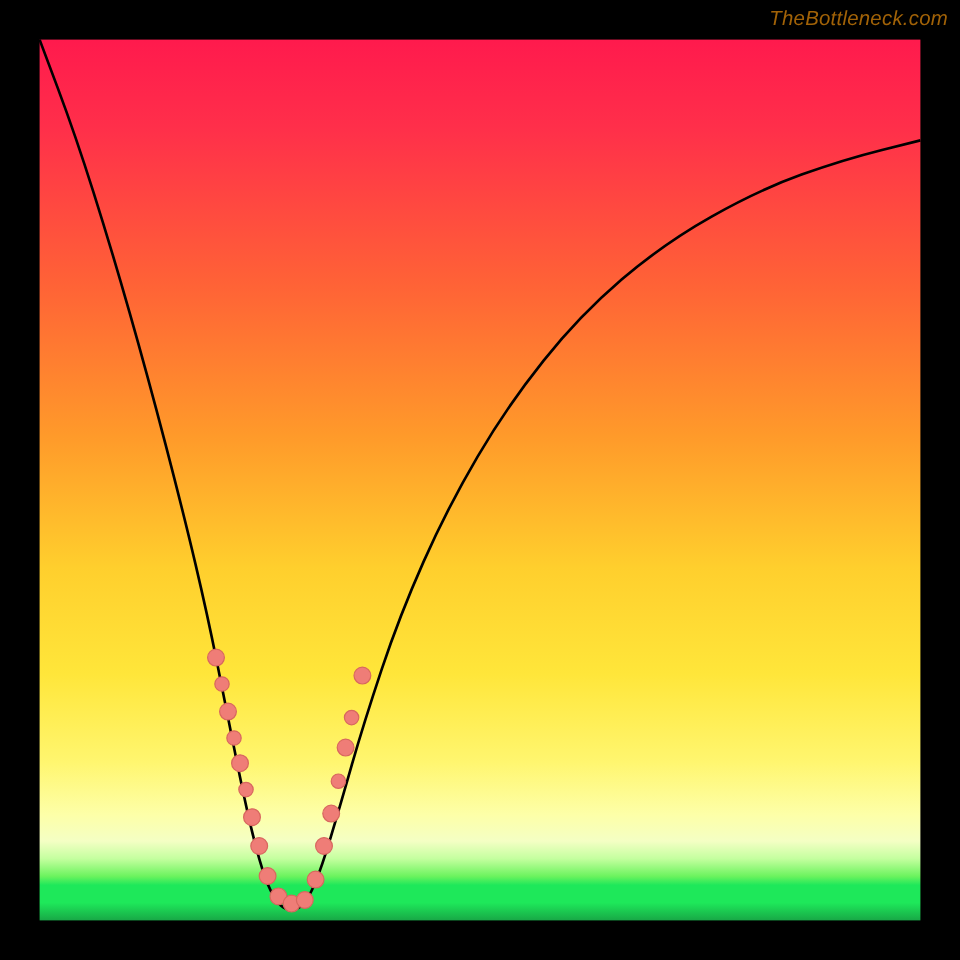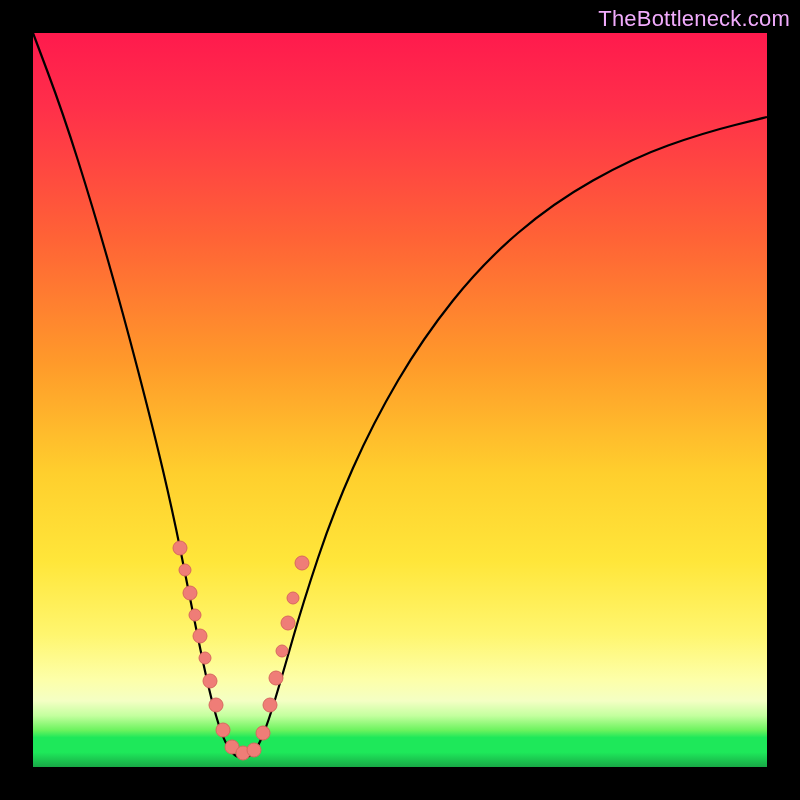--- a/index.html
+++ b/index.html
@@ -41,25 +41,26 @@
       #6bf35e 95%,
       #1ee85a 96%,
       #1ee85a 98%,
       #18a846 100%
     );
   }
   .watermark {
     position: absolute;
     top: 6px;
     right: 10px;
-    color: #f0abfc;
-    font-size: 22px;
+    color: #a16207;
+    font-size: 17px;
     letter-spacing: 0.2px;
     z-index: 5;
     user-select: none;
+    font-style: italic;
   }
   svg.curve {
     position: absolute;
     left: 33px;
     top: 33px;
     width: 734px;
     height: 734px;
     overflow: visible;
   }
   .curve-path {

